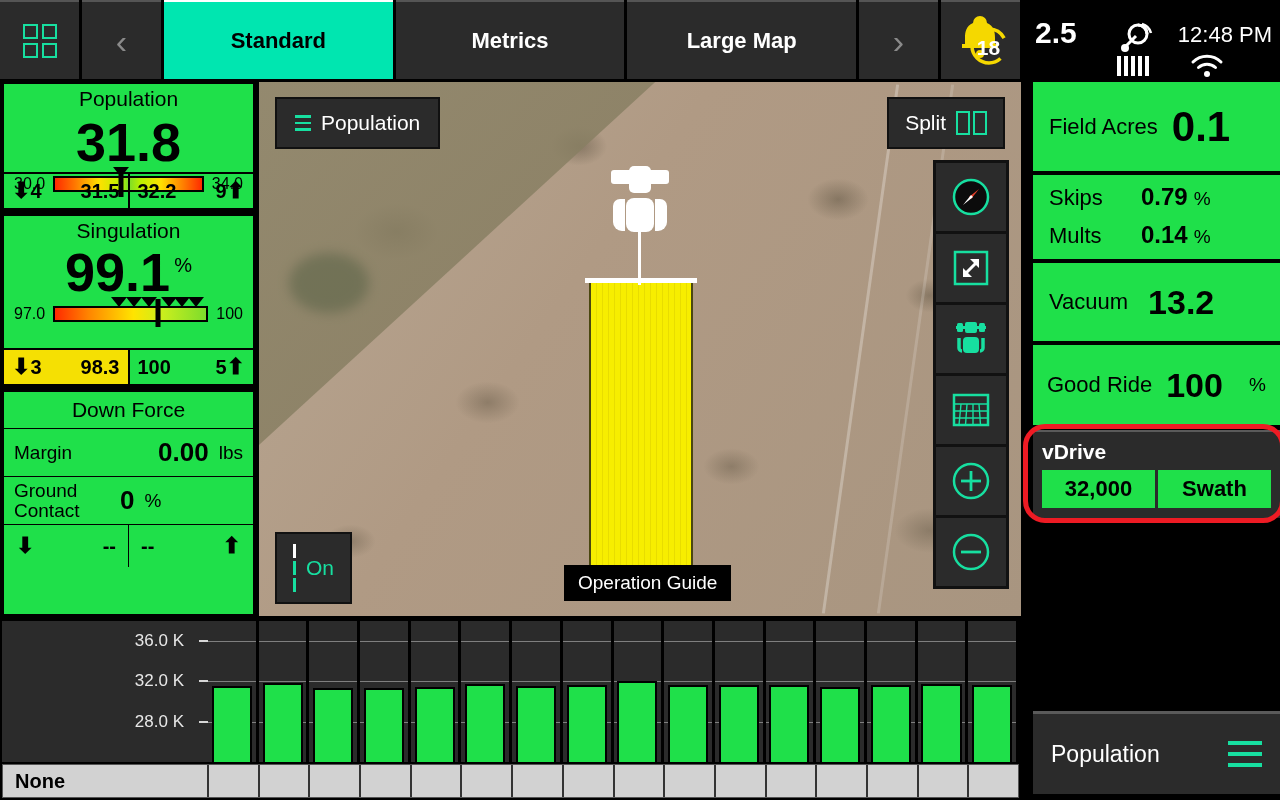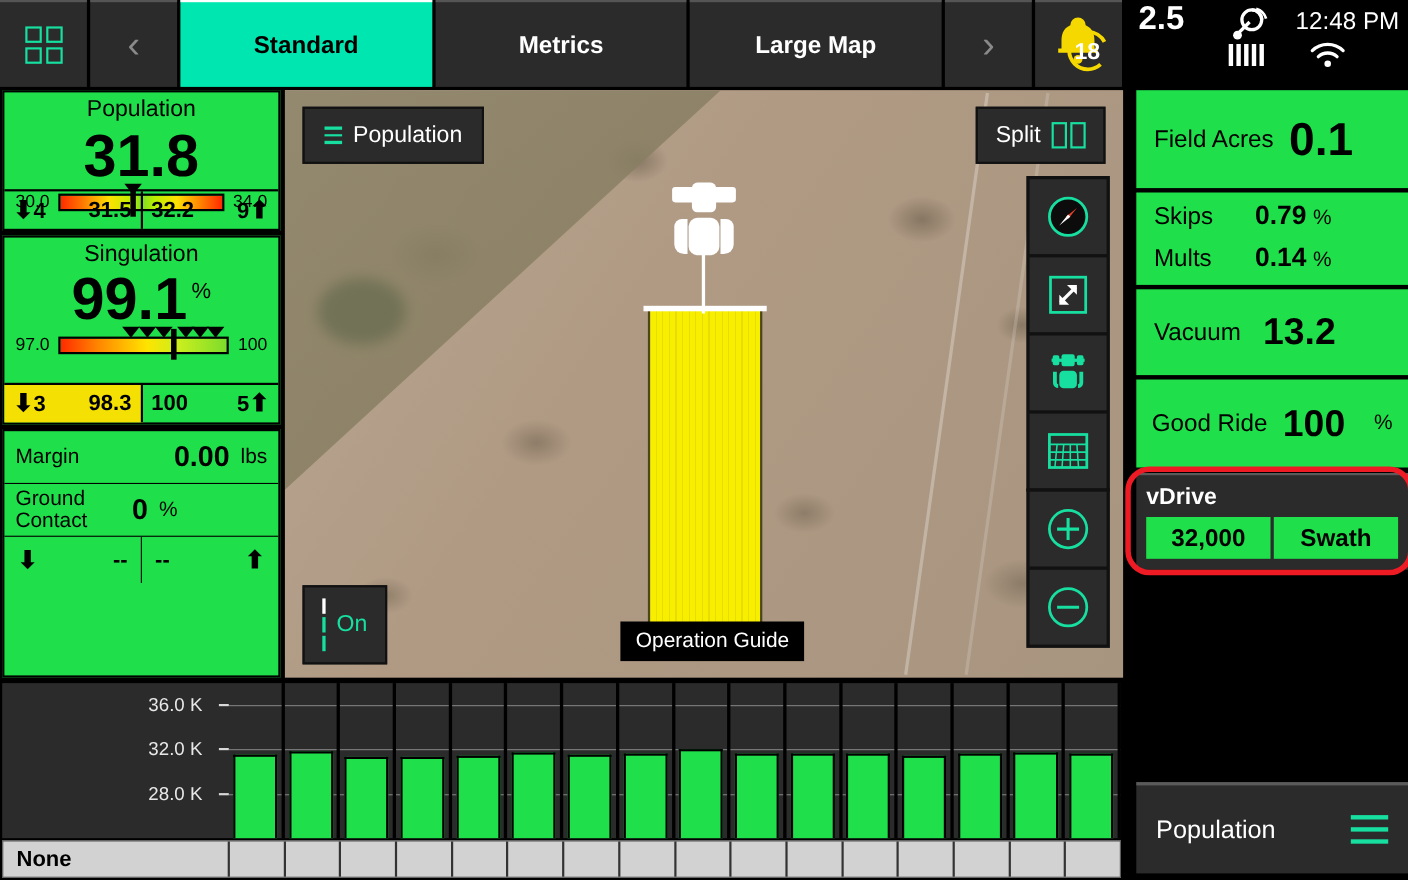--- a/index.html
+++ b/index.html
@@ -19,21 +19,21 @@
   .tb-bell { width:79px; margin-right:0; }
   .chev { color:#8a8a8a; font-size:34px; font-weight:300; line-height:1; }
 
   .grid-icon { width:34px; height:34px; display:grid; grid-template-columns:1fr 1fr;
                grid-template-rows:1fr 1fr; gap:4px; }
   .grid-icon i { border:2.5px solid #17dfa0; display:block; }
 
   .bell-wrap { position:relative; width:60px; height:52px; }
 
   
-  .statusbar { position:absolute; left:1023px; top:0; width:257px; height:79px; background:#000; color:#fff; }
+  .statusbar { position:absolute; left:1023px; top:16px; width:257px; height:79px; background:#000; color:#fff; }
   .sb-speed { position:absolute; left:12px; top:2px; font-size:30px; font-weight:bold; line-height:1; }
   .sb-mph { position:absolute; left:12px; top:40px; font-size:14px;margin-top:48px; }
   .sb-gps { position:absolute; left:95px; top:6px; }
   .sb-bars { position:absolute; left:94px; top:40px; display:flex; gap:3px; }
   .sb-bars b { display:block; width:4px; height:20px; background:#fff; }
   .sb-time { position:absolute; right:8px; top:6px; font-size:22px; }
   .sb-wifi { position:absolute; right:56px; top:38px; }
 
   
   .leftcol { position:absolute; left:0; top:82px; width:257px; height:534px; background:#000; }
@@ -317,20 +317,21 @@
           <span>98.3</span>
         </div>
         <div>
           <span>100</span>
           <span><span>5</span><span class="arw">⬆</span></span>
         </div>
       </div>
     </div>
 
     <div class="card df-card">
+      <div class="df-head">Down Force</div>
       <div class="df-row">
         <span class="df-label">Margin</span>
         <span class="df-num" style="margin-left:auto">0.00</span>
         <span class="df-unit">lbs</span>
       </div>
       <div class="df-row">
         <span class="df-label" style="width:96px">Ground Contact</span>
         <span class="df-num">0</span>
         <span class="df-unit">%</span>
       </div>

